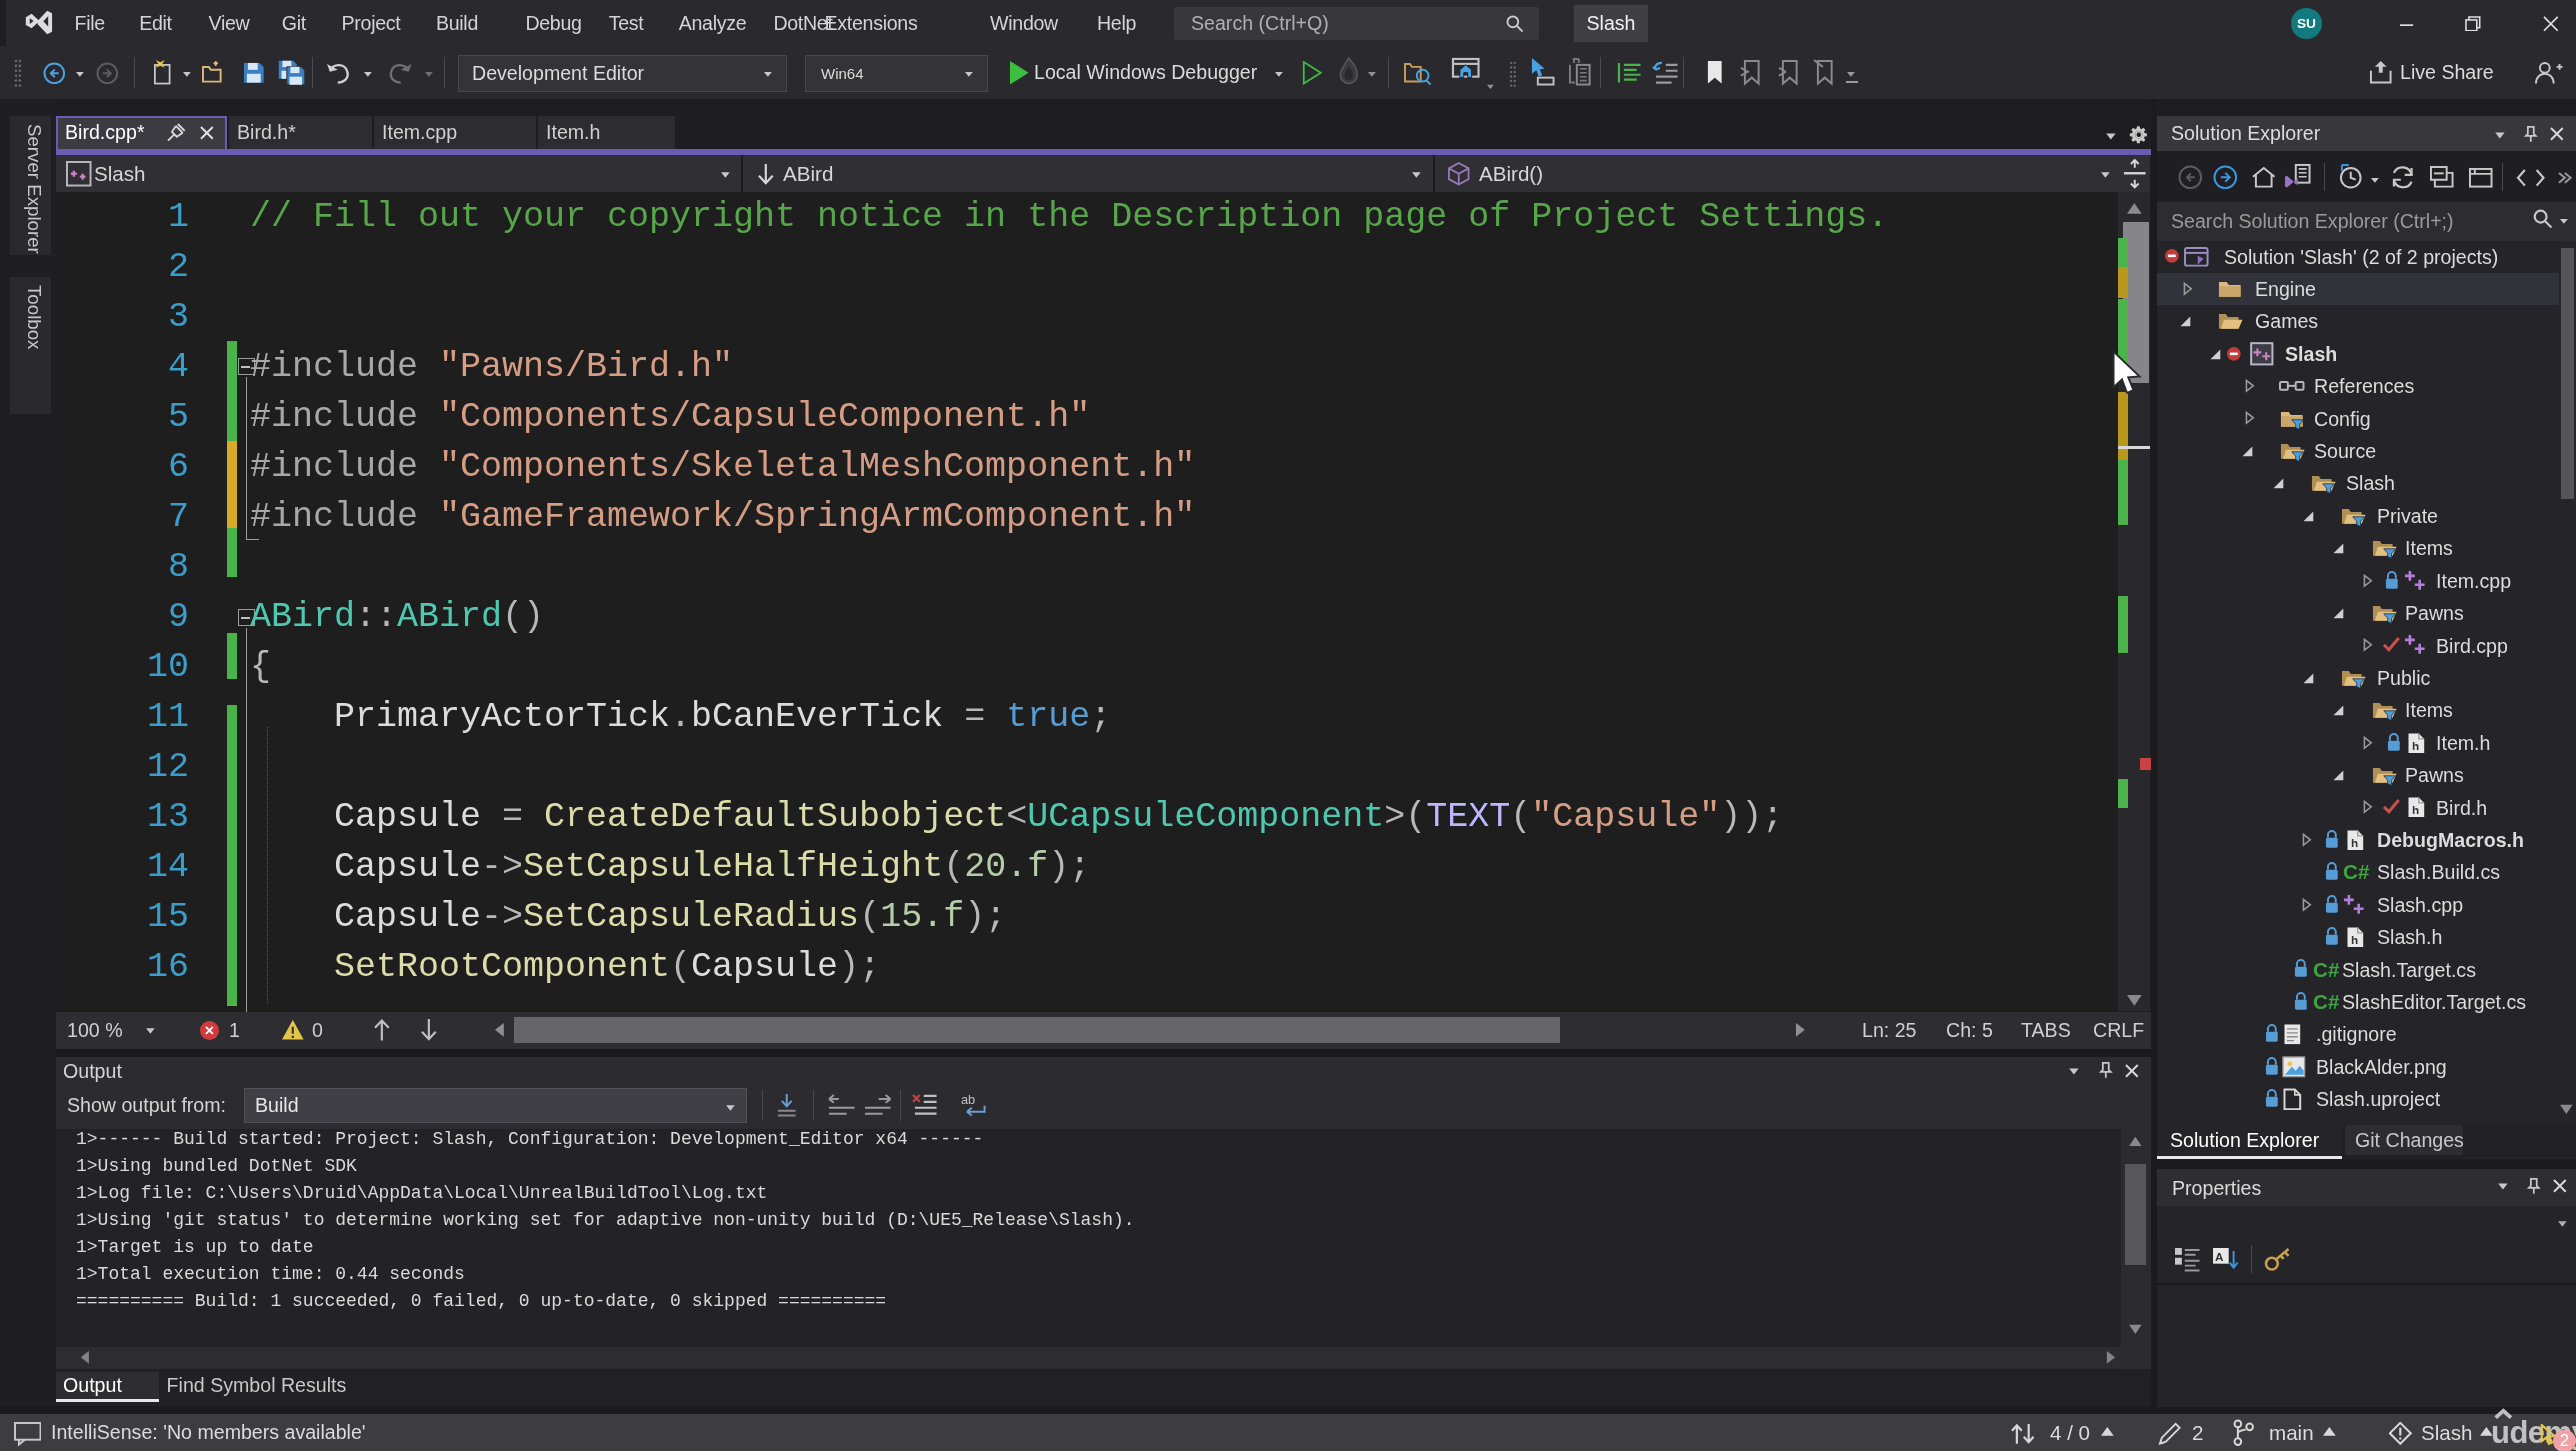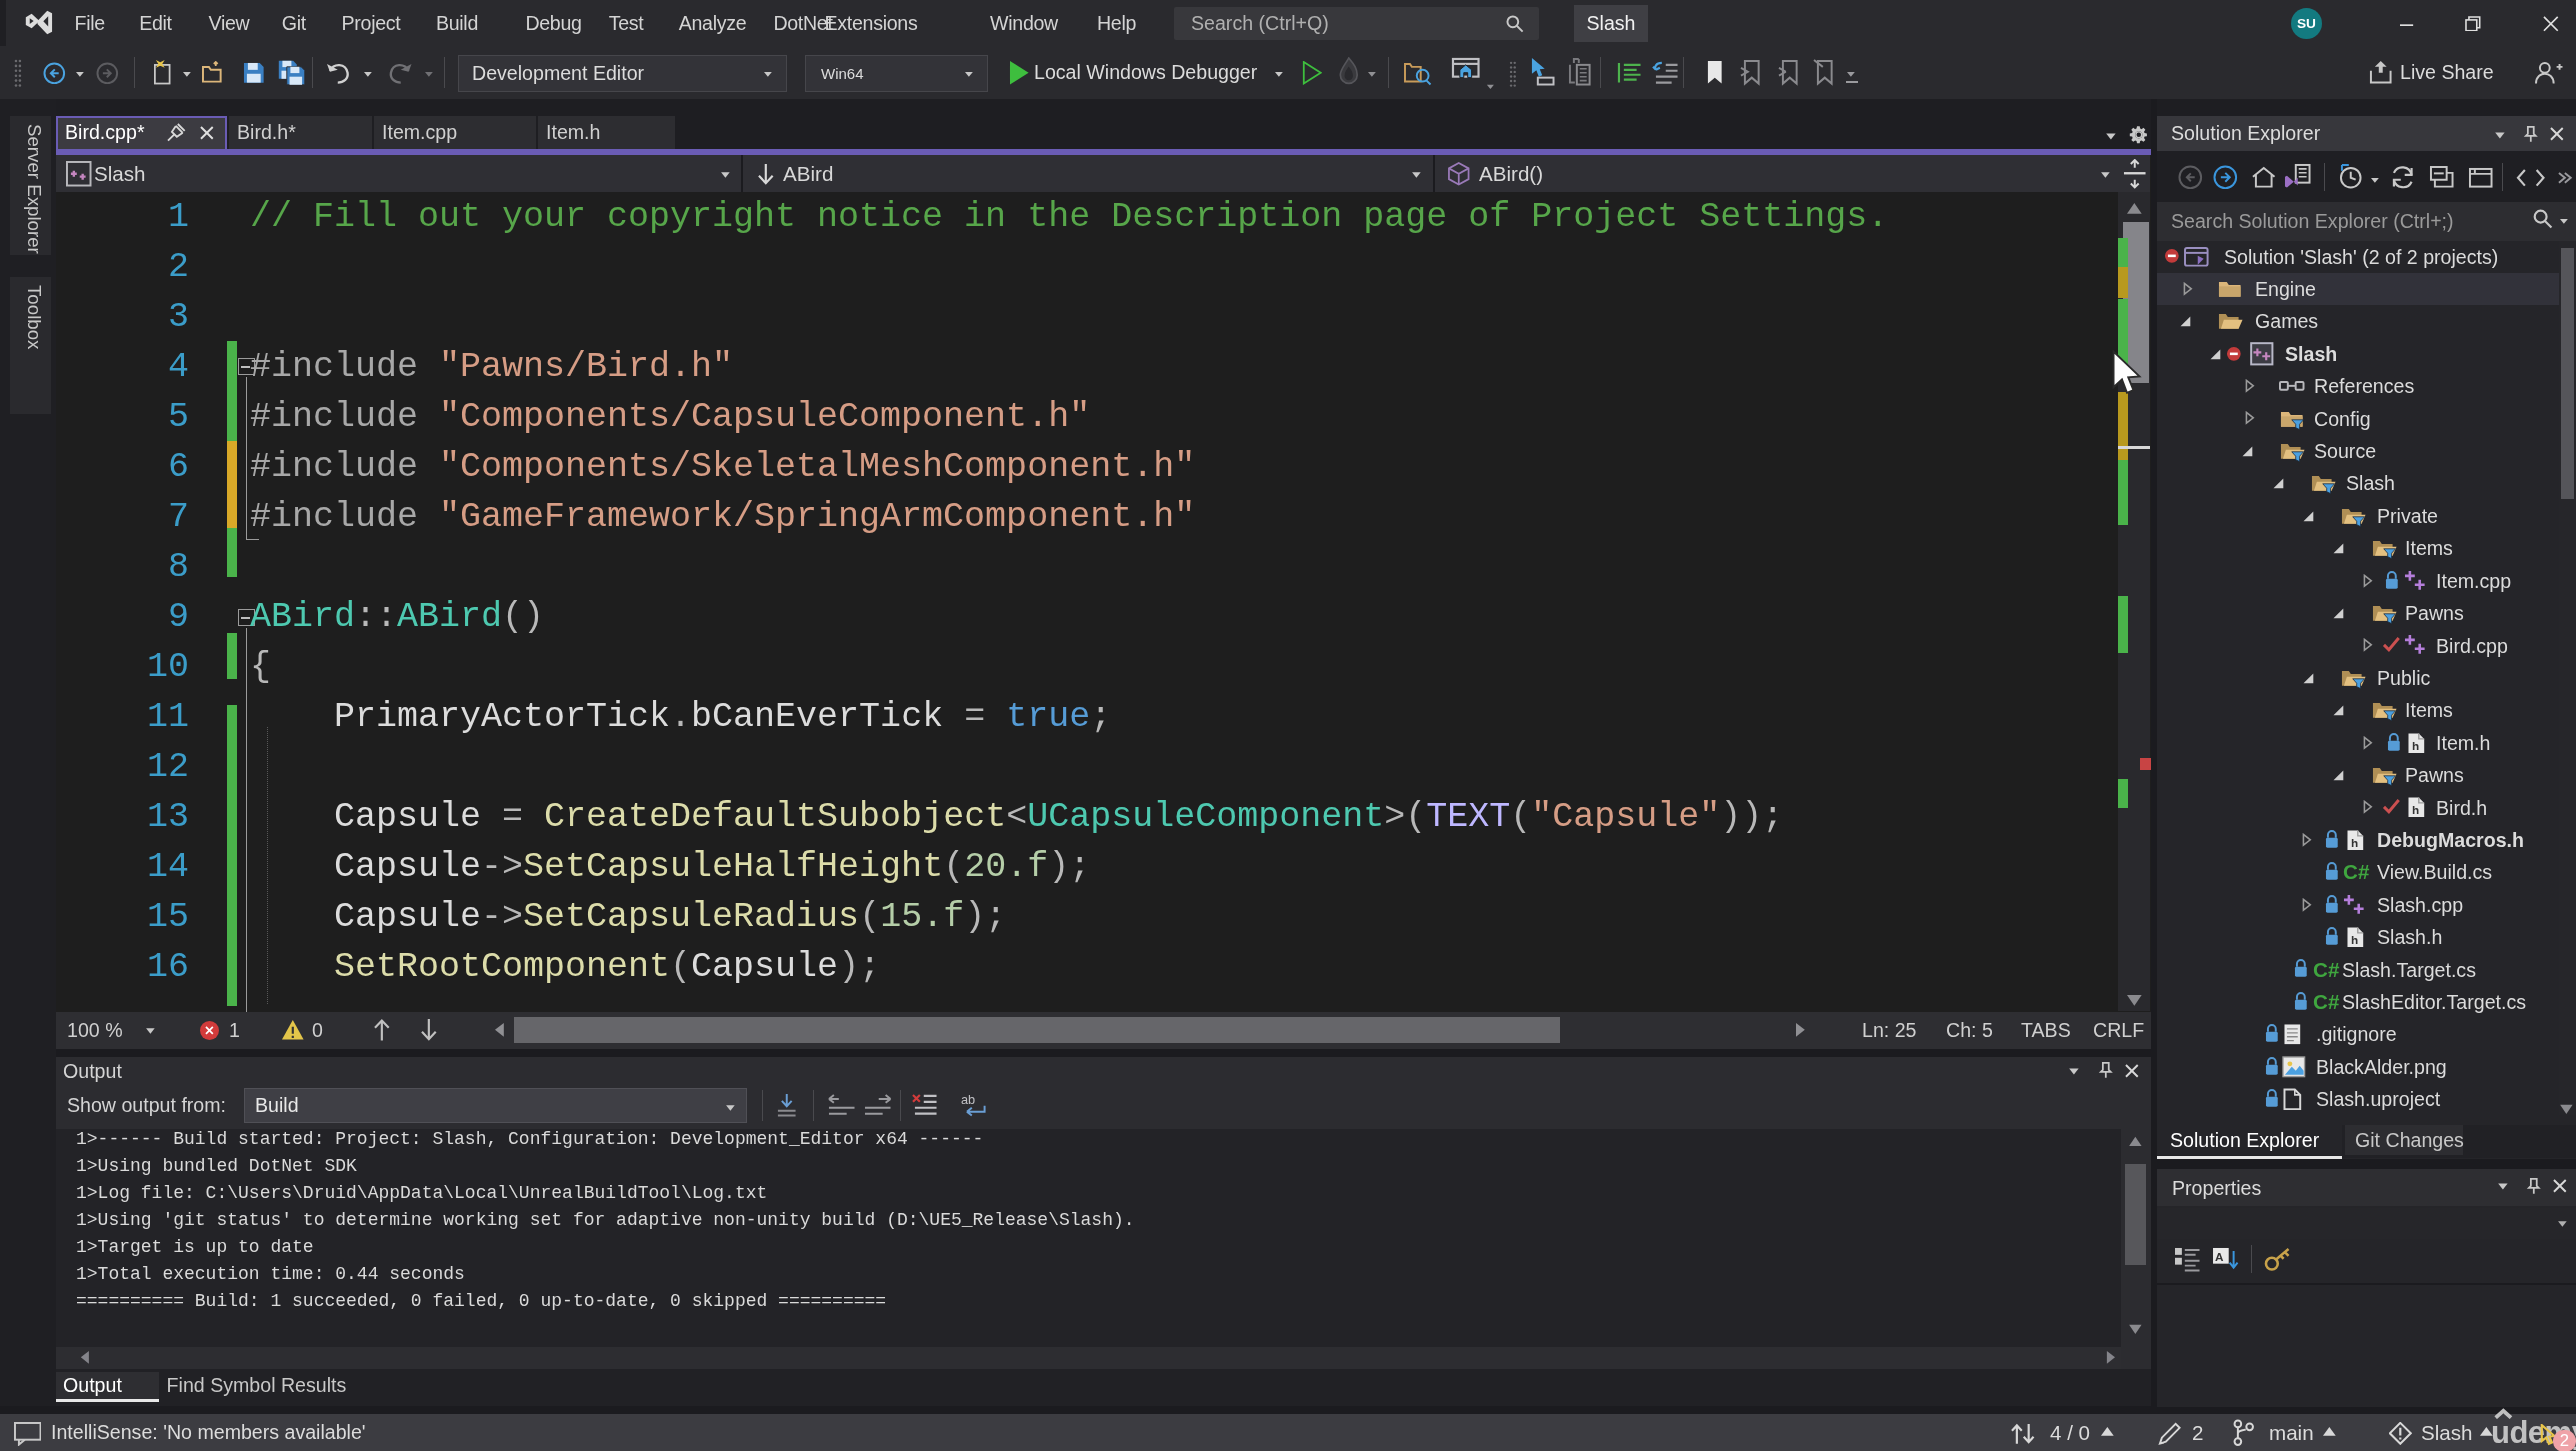--- a/index.html
+++ b/index.html
@@ -740,21 +740,21 @@
     <text x="5" y="18" font-size="12" font-weight="bold" fill="#333" font-family="Liberation Sans">h</text>
   </svg>
 <div class="a" style="left:2377px;top:824px;height:32px;font-size:19.6px;font-weight:bold;color:#dcdcdc;display:flex;align-items:center">DebugMacros.h</div>
 <svg class="a" style="left:2324px;top:862px" width="15.7" height="19.6" viewBox="0 0 16 20">
     <path d="M4 8 L4 5 A 4 4 0 0 1 12 5 L12 8" fill="none" stroke="#569cd6" stroke-width="2"></path>
     <rect x="2" y="8" width="12" height="10" rx="1.5" fill="#569cd6"></rect>
   </svg>
 <svg class="a" style="left:2343px;top:861px" width="29.5" height="21.6" viewBox="0 0 30 22">
     <text x="0" y="18" font-size="21" font-weight="bold" fill="#3fa63f" font-family="Liberation Sans">C#</text>
   </svg>
-<div class="a" style="left:2377px;top:856px;height:32px;font-size:19.6px;font-weight:normal;color:#dcdcdc;display:flex;align-items:center">View.Build.cs</div>
+<div class="a" style="left:2377px;top:856px;height:32px;font-size:19.6px;font-weight:normal;color:#dcdcdc;display:flex;align-items:center">Slash.Build.cs</div>
 <svg class="a" style="left:2300px;top:898px" width="13.7" height="13.7" viewBox="0 0 14 14">
     <path d="M3.5 1.5 L10.5 7 L3.5 12.5 Z" fill="none" stroke="#9a9a9a" stroke-width="1.6"></path>
   </svg>
 <svg class="a" style="left:2324px;top:895px" width="15.7" height="19.6" viewBox="0 0 16 20">
     <path d="M4 8 L4 5 A 4 4 0 0 1 12 5 L12 8" fill="none" stroke="#569cd6" stroke-width="2"></path>
     <rect x="2" y="8" width="12" height="10" rx="1.5" fill="#569cd6"></rect>
   </svg>
 <svg class="a" style="left:2342px;top:894px" width="23.6" height="22.6" viewBox="0 0 24 23">
     <path d="M7 1 L7 11 M2 6 L12 6" stroke="#b57edb" stroke-width="2.6"></path>
     <path d="M17 10 L17 20 M12 15 L22 15" stroke="#b57edb" stroke-width="2.6"></path>

